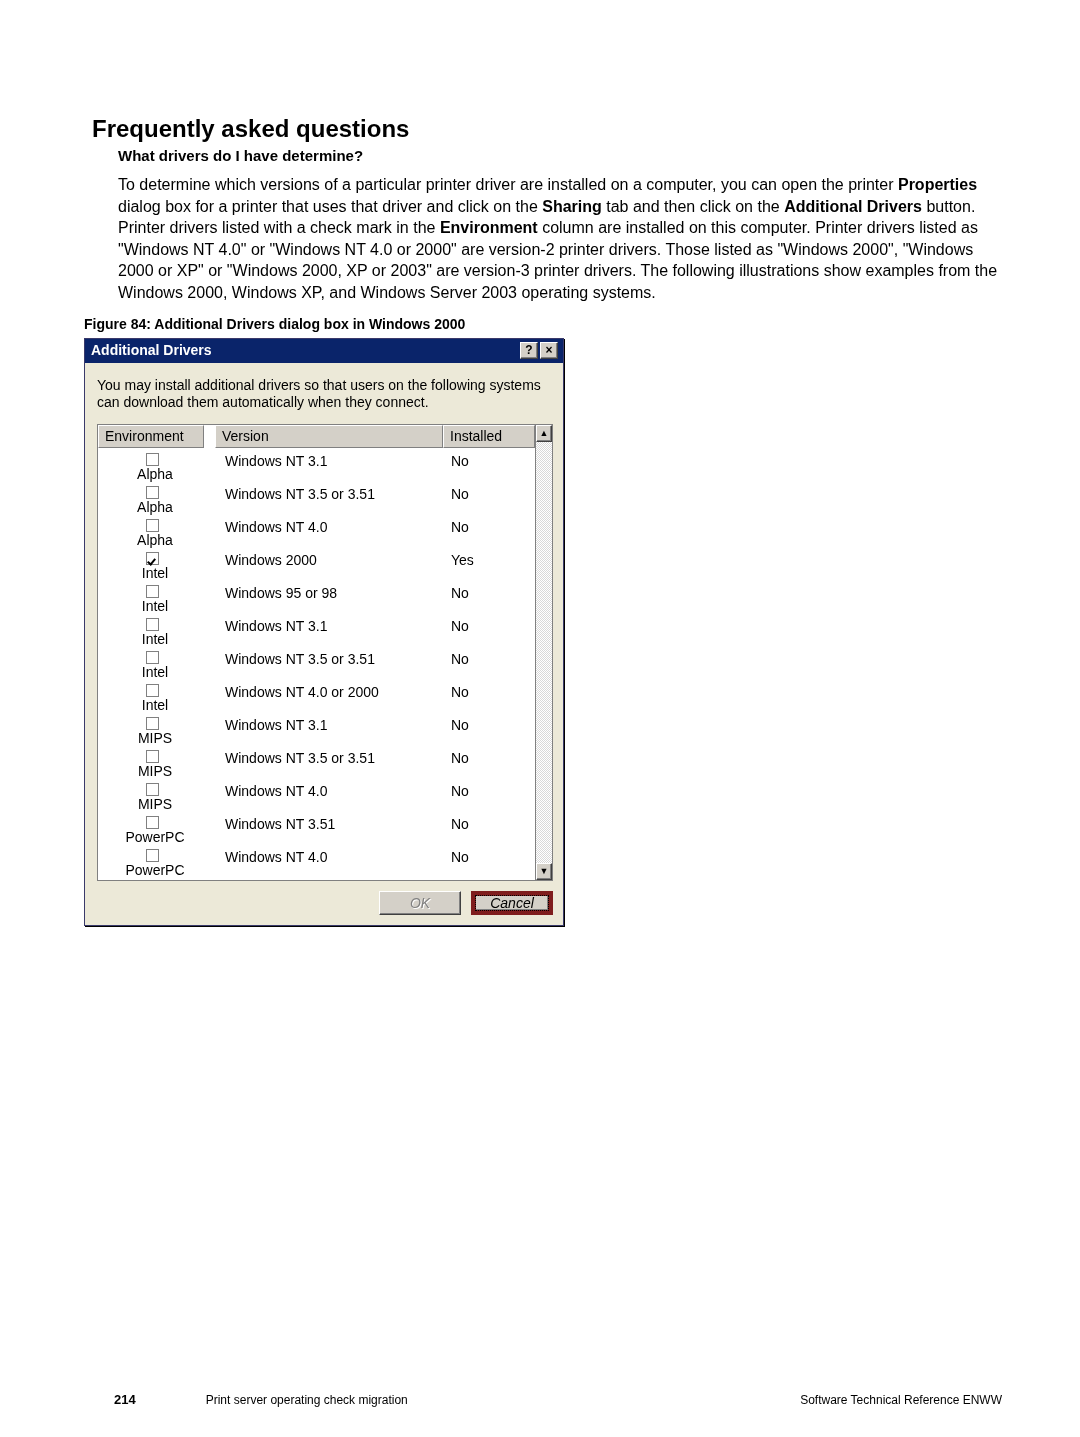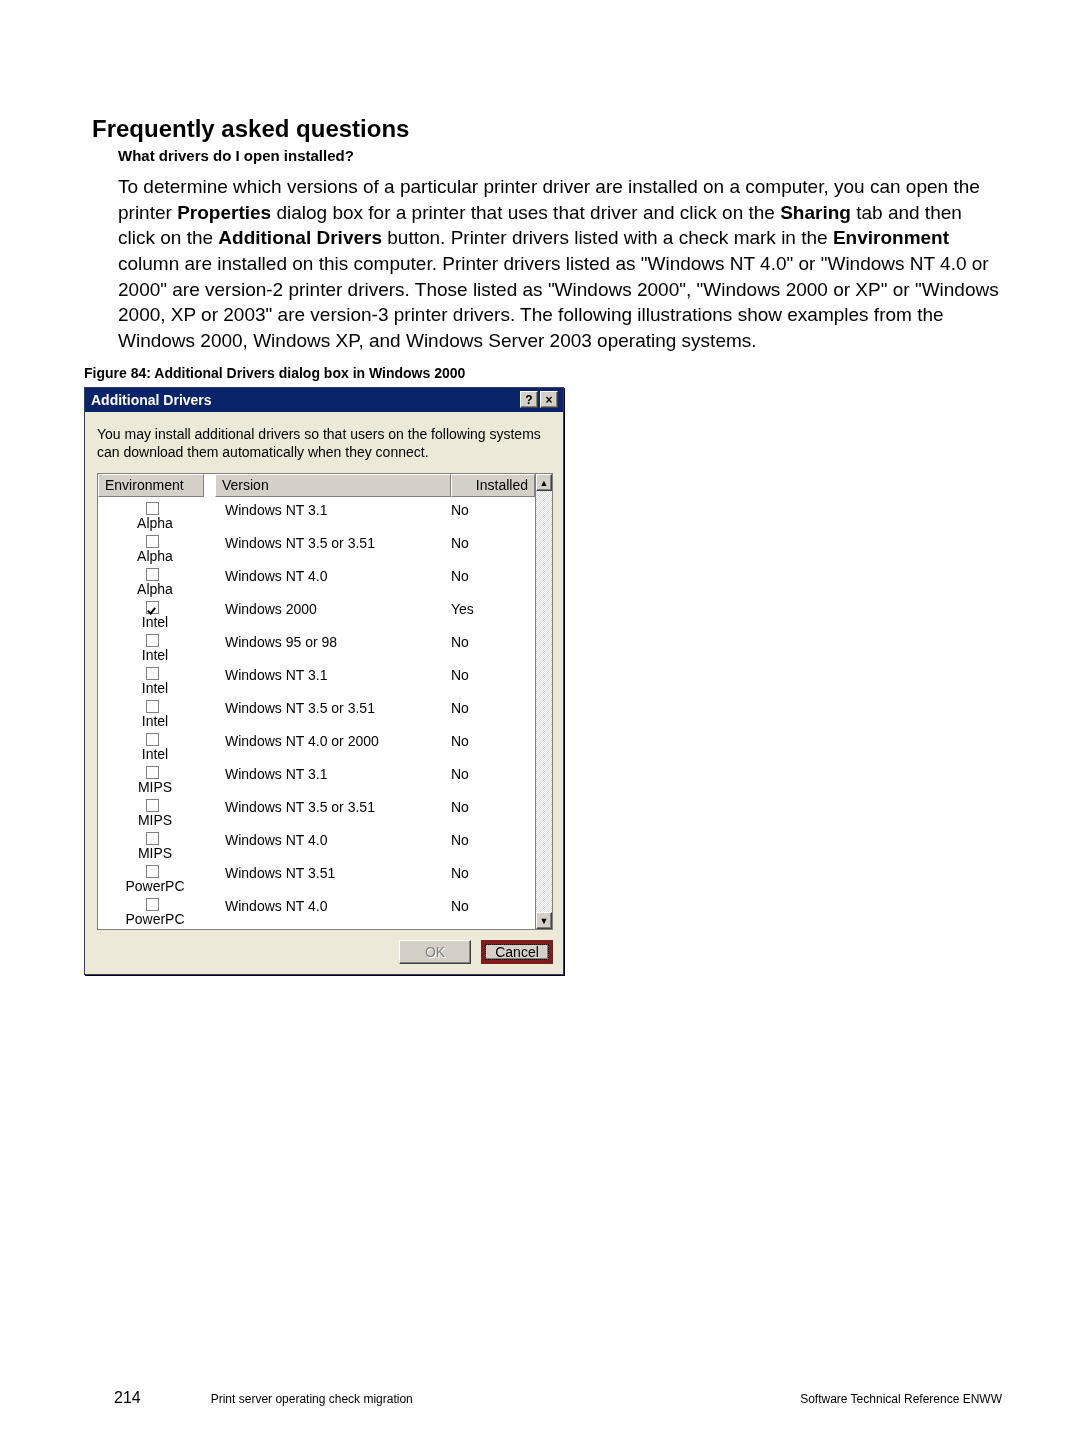--- a/index.html
+++ b/index.html
@@ -17,21 +17,21 @@
     font-size: 24px;
     font-weight: bold;
     margin: 0 0 4px 8px;
   }
   .subq {
     font-size: 15px;
     font-weight: bold;
     margin: 0 0 10px 34px;
   }
   .para {
-    font-size: 19px;
+    font-size: 16px;
     line-height: 1.35;
     margin: 0 0 12px 34px;
   }
   .figcap {
     font-size: 14px;
     font-weight: bold;
     margin: 4px 0 6px 0;
   }
   .dialog-outer {
     font-family: Tahoma, Arial, sans-serif;
@@ -85,21 +85,21 @@
   }
   .lb-head div {
     background: #d4d0c8;
     border: 1px solid #fff;
     border-right-color:#808080; border-bottom-color:#808080;
     padding: 2px 6px 3px 6px;
     box-sizing: border-box;
   }
   .col-env { width: 106px; }
   .col-ver { flex: 1; margin-left: 11px; }
-  .col-inst { width: 84px; text-align: right; }
+  .col-inst { width: 92px; }
   .lb-rows { padding: 3px 0 0 0; }
   .lb-row {
     display: flex;
     font-size: 14px;
     padding: 2px 0;
   }
   .lb-row .cenv {
     width: 106px; padding-left: 4px; display:flex; align-items:center;flex-direction:column;
   }
   .lb-row .cver { flex:1;margin-left:17px; }
@@ -128,46 +128,47 @@
     display:flex; align-items:center; justify-content:center;
     font-size:9px; box-sizing:border-box;
   }
   .strack { flex:1;
     background: repeating-conic-gradient(#fff 0% 25%, #d8d8d8 0% 50%) 0 0/2px 2px;
   }
   .btnrow {
     display:flex; justify-content:flex-end; gap:10px; padding-top:10px;
   }
   .winbtn {
-    width:72px; height:24px;
+    width:82px; height:24px;
     background:#d4d0c8;
     border:1px solid #fff;
     border-right-color:#404040; border-bottom-color:#404040;
     box-shadow: inset -1px -1px 0 #808080;
     font-size:14px;
     display:flex; align-items:center; justify-content:center;
     box-sizing:border-box;
+    font-style:italic;
   }
   .winbtn.disabled { color:#808080; text-shadow:1px 1px 0 #fff; }
   .winbtn.default { outline:1px dotted #000; outline-offset:-5px; border:5px solid #7f1d1d; }
   .footer {
     position:absolute; left:0; right:0; bottom:30px;
     padding: 0 78px 0 114px;
     display:flex; font-size:12px;
     align-items:baseline;
   }
-  .footer .pn { font-weight:normal; margin-right:70px; font-size:16px; }
+  .footer .pn { font-weight:bold; margin-right:70px; font-size:13px; }
   .footer .mid { flex:1; text-align:left; }
   .footer .rt { text-align:right; }
 </style>
 </head>
 <body>
 
 <h1>Frequently asked questions</h1>
-<div class="subq">What drivers do I open installed?</div>
+<div class="subq">What drivers do I have determine?</div>
 <div class="para">
   <span>To determine which versions of a particular printer driver are installed on a computer, you can open the printer </span><b>Properties</b><span> dialog box for a printer that uses that driver and click on the </span><b>Sharing</b><span> tab and then click on the </span><b>Additional Drivers</b><span> button. Printer drivers listed with a check mark in the </span><b>Environment</b><span> column are installed on this computer. Printer drivers listed as "Windows NT 4.0" or "Windows NT 4.0 or 2000" are version-2 printer drivers. Those listed as "Windows 2000", "Windows 2000 or XP" or "Windows 2000, XP or 2003" are version-3 printer drivers. The following illustrations show examples from the Windows 2000, Windows XP, and Windows Server 2003 operating systems.</span>
 </div>
 <div class="figcap">Figure 84: Additional Drivers dialog box in Windows 2000</div>
 
 <div class="dialog-outer">
   <div class="titlebar">
     <span class="title-text">Additional Drivers</span>
     <span class="tbtn">?</span>
     <span class="tbtn">×</span>

